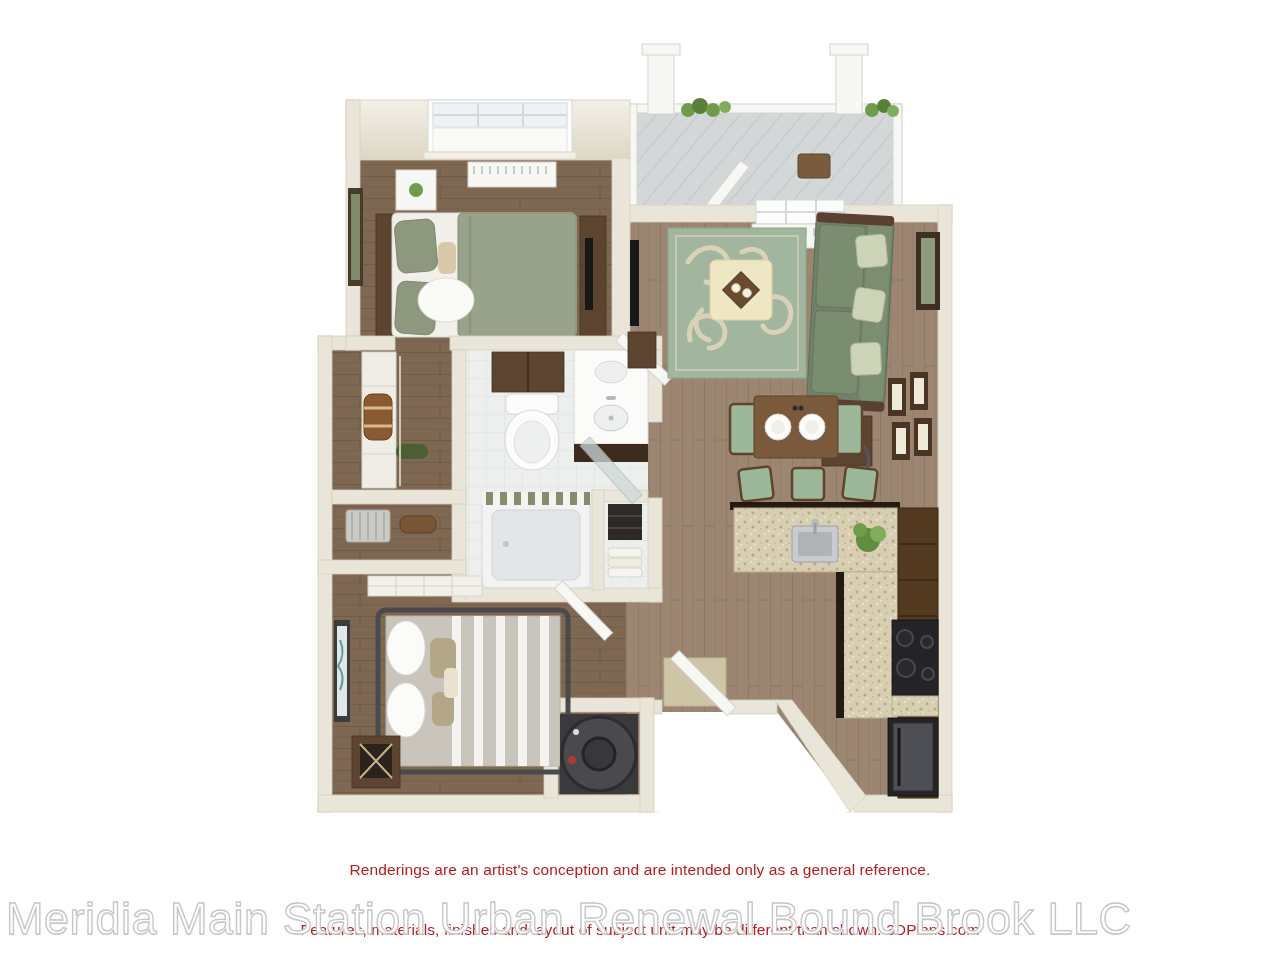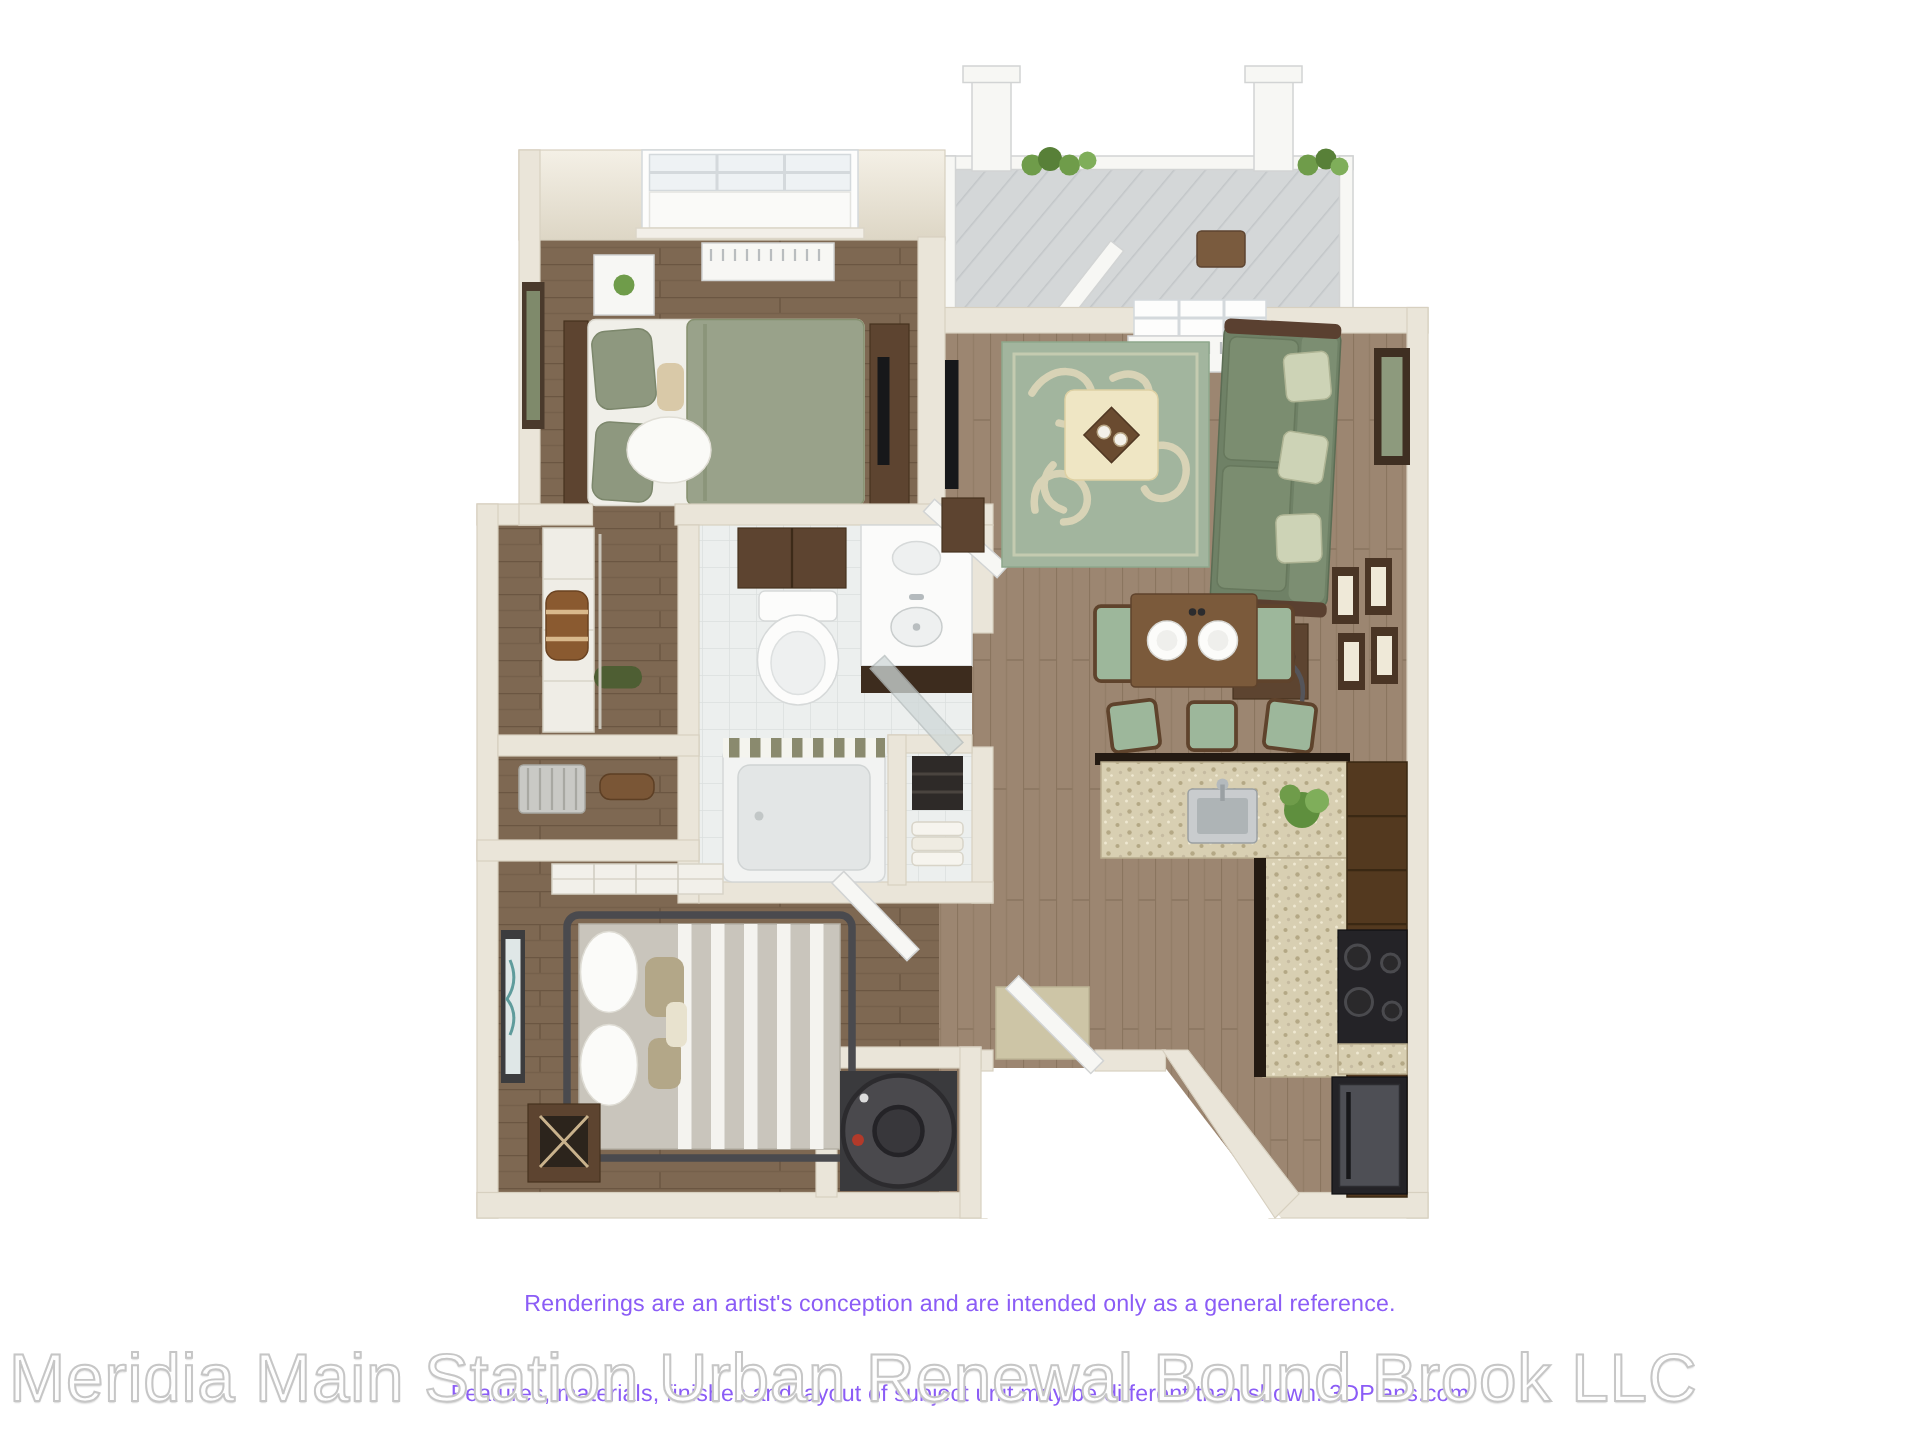--- a/index.html
+++ b/index.html
@@ -1,20 +1,20 @@
 <!DOCTYPE html>
 <html><head>
 <meta charset="utf-8">
 <style>
   html,body{margin:0;padding:0;background:#ffffff;}
   #stage{position:relative;width:1280px;height:960px;background:#ffffff;overflow:hidden;
          font-family:"Liberation Sans", sans-serif;}
   #plan-wrap{position:absolute;left:0;top:0;width:1280px;height:860px;}
   svg{display:block;}
-  .disclaimer{position:absolute;left:0;width:1280px;text-align:center;color:#8b5cf6;
+  .disclaimer{position:absolute;left:0;width:1280px;text-align:center;color:#b91c1c;
               font-size:15.5px;letter-spacing:0.1px;}
   #disclaimer-1{top:861px;}
   #disclaimer-2{top:921px;}
   #watermark{position:absolute;left:6px;top:893px;white-space:nowrap;
              font-size:45px;font-weight:400;color:#fefefe;
              -webkit-text-stroke:1.3px #c6c6c6;
              text-shadow:0 1px 1px #d9d9d9, 0 0 1px #cccccc;
              letter-spacing:0.5px;}
   
   .wall{fill:#eae5d9;stroke:#d7d0c0;stroke-width:0.8;}

